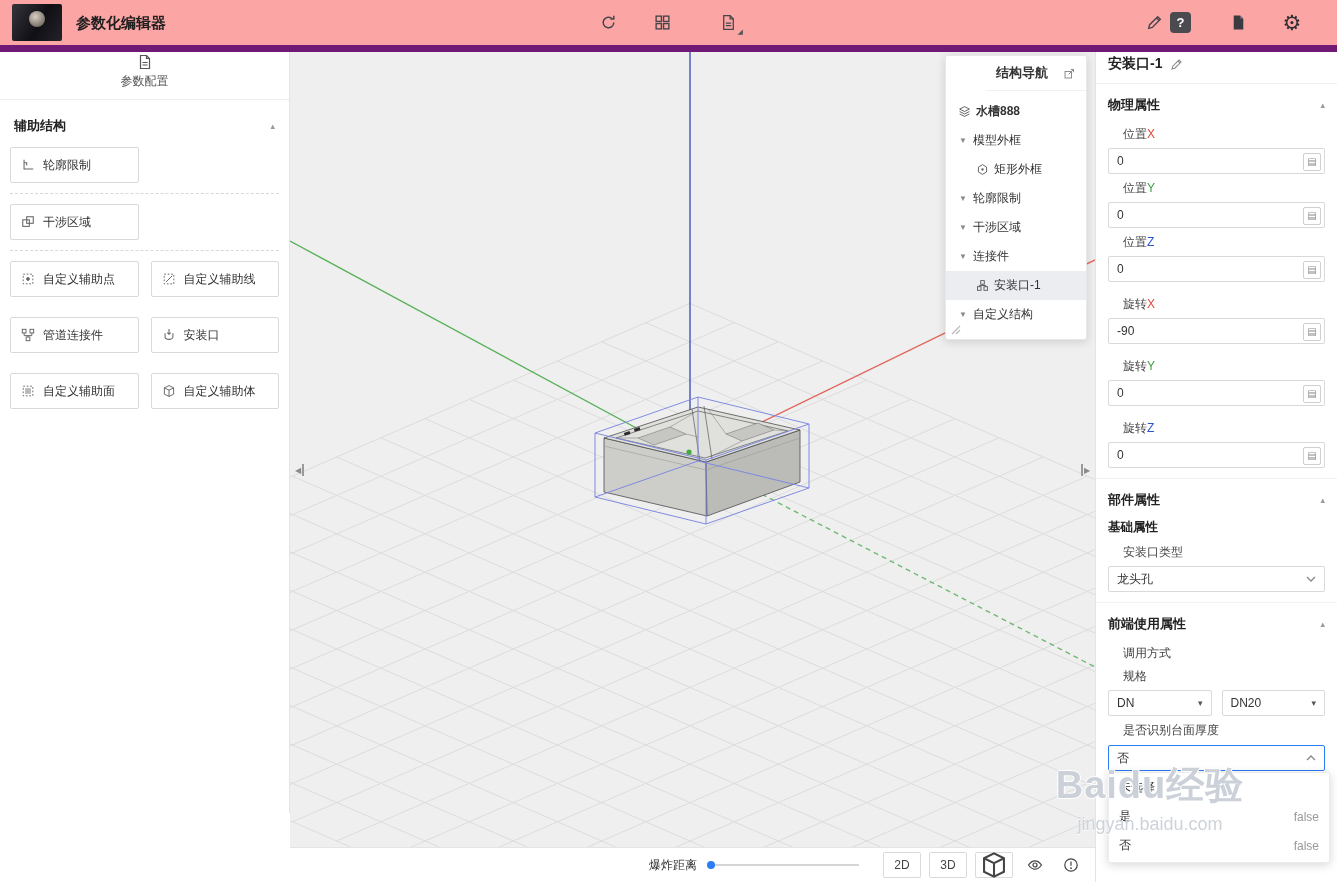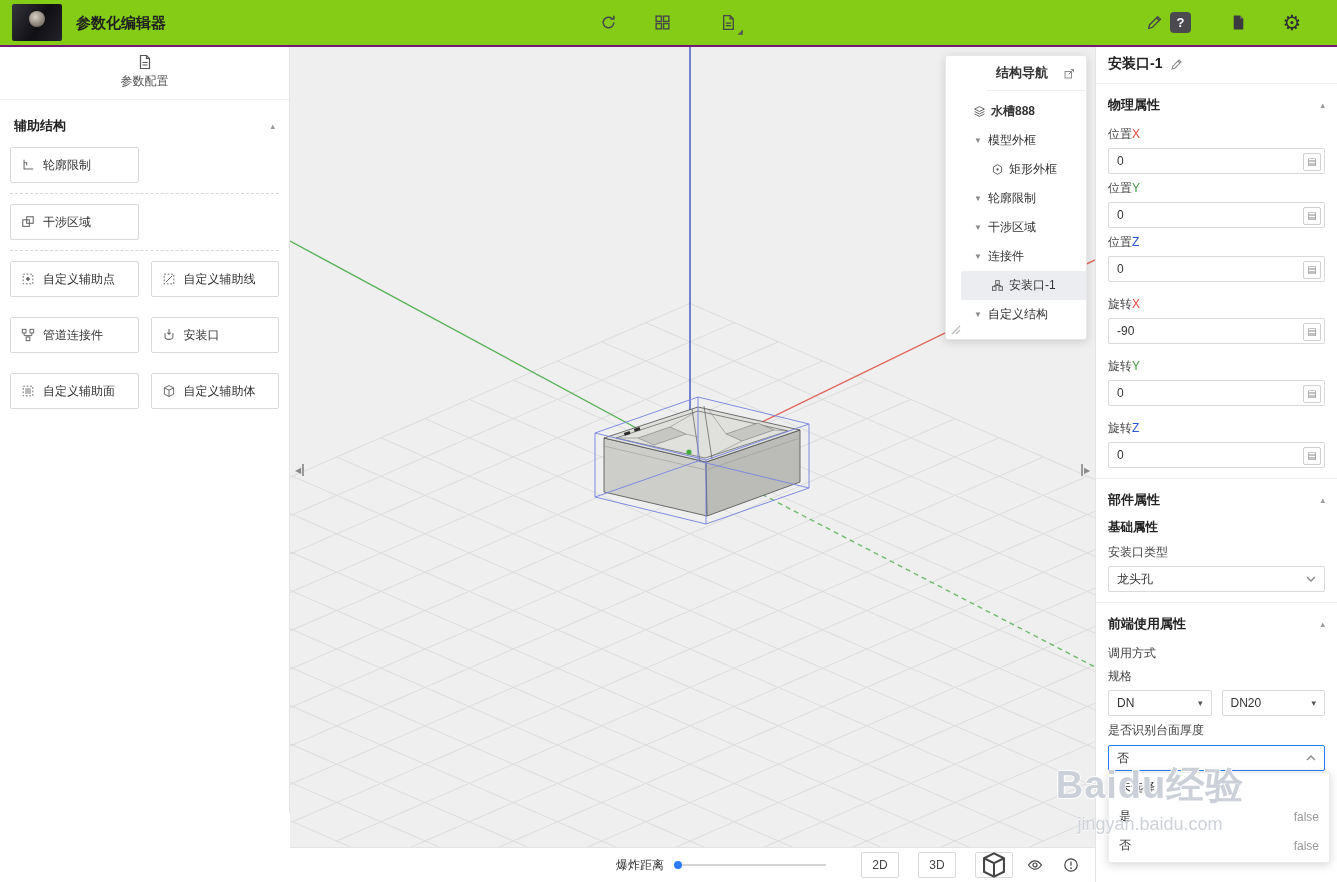--- a/index.html
+++ b/index.html
@@ -1,20 +1,20 @@
 <!DOCTYPE html>
 <html><head>
 <meta charset="utf-8">
 <style>
   html,body{margin:0;padding:0;}
   body{width:1337px;height:882px;position:relative;overflow:hidden;background:#fff;
        font-family:"Liberation Sans","DejaVu Sans",sans-serif;color:#333;}
   svg{display:block}
   
-  .topbar{position:absolute;left:0;top:0;width:1337px;height:45px;background:#84cc16;border-bottom:2px solid #701a75;z-index:10;}
+  .topbar{position:absolute;left:0;top:0;width:1337px;height:45px;background:#fca5a5;border-bottom:7px solid #701a75;z-index:10;}
   .logo{position:absolute;left:12px;top:4px;width:50px;height:37px;border-radius:2px;overflow:hidden;
         background:linear-gradient(120deg,#35353c 0%,#0f0f14 55%,#23232a 100%);}
   .logo::after{content:"";position:absolute;left:17px;top:7px;width:16px;height:16px;border-radius:50%;
         background:radial-gradient(circle at 40% 35%,#d8cfc4,#7d756c 70%,#3a3832);}
   .apptitle{position:absolute;left:76px;top:0;height:45px;line-height:45px;font-size:15px;font-weight:700;color:#1f1f1f;}
   .tbicon{position:absolute;top:0;height:45px;width:32px;display:flex;align-items:center;justify-content:center;color:#45454a;cursor:pointer;}
   .tbicon svg{width:17px;height:17px;}
   .mini-caret{position:absolute;right:1px;bottom:10px;font-size:7px;color:#555;line-height:1;}
   .helpbadge{position:absolute;top:12px;width:21px;height:21px;background:#4a4a4f;color:#fff;border-radius:4px;
         display:flex;align-items:center;justify-content:center;font-size:13px;font-weight:700;cursor:pointer;}
@@ -39,39 +39,39 @@
   #grid-g line{stroke:#dcdcdc;stroke-width:1;}
   .vhandle{position:absolute;top:412px;width:16px;height:26px;display:flex;align-items:center;justify-content:center;
         color:#8a8a8a;font-size:8px;cursor:pointer;z-index:4;}
   .vhandle .bar{width:2px;height:12px;background:#9a9a9a;margin:0 1px;}
   
   .structnav{position:absolute;left:945px;top:55px;width:140px;background:#fff;border:1px solid #e8e8e8;border-radius:3px;
         box-shadow:0 2px 10px rgba(0,0,0,.14);z-index:5;padding-bottom:10px;}
   .sn-hdr{display:flex;justify-content:space-between;align-items:center;padding:8px 10px;border-bottom:1px solid #f0f0f0;
         font-size:13px;font-weight:700;color:#333;margin-left:40px;}
   .sn-hdr svg{width:13px;height:13px;color:#8a8a8a;cursor:pointer;}
-  .sn-list{padding-top:6px;margin-left:15px;}
+  .sn-list{padding-top:6px;}
   .sn-row{height:29px;display:flex;align-items:center;gap:5px;font-size:12px;color:#333;padding-left:12px;cursor:pointer;}
   .sn-row .tw{width:10px;text-align:center;font-size:8px;color:#8a8a8a;flex:none;}
   .sn-row svg{width:13px;height:13px;color:#555;flex:none;}
   .sn-row.root{font-weight:700;}
   .sn-row.indent{padding-left:30px;}
   .sn-row.selected{background:#ebedf0;}
   .sn-resize{position:absolute;left:4px;bottom:3px;width:12px;height:12px;color:#bbb;}
   
   .rightpanel{position:absolute;left:1095px;top:45px;width:242px;height:837px;background:#fff;border-left:1px solid #e4e4e4;z-index:3;box-sizing:border-box;}
   .rp-hdr{height:38px;display:flex;align-items:center;gap:8px;padding:0 12px;border-bottom:1px solid #f0f0f0;}
   .rp-hdr .t{font-size:14px;font-weight:700;color:#222;}
   .rp-hdr svg{width:13px;height:13px;color:#8a8a8a;cursor:pointer;}
   .sec{display:flex;justify-content:space-between;align-items:center;padding:12px 12px 6px;font-size:13px;font-weight:700;color:#222;}
   .sec.bt{border-top:1px solid #f2f2f2;margin-top:10px;}
   .subsec{padding:4px 12px 2px;font-size:12.5px;font-weight:700;color:#222;}
   .fld{margin:6px 12px 0;}
   .fld.gap{margin-top:14px;}
-  .flabel{font-size:12px;color:#444;margin:4px 0 5px;}
+  .flabel{font-size:12px;color:#444;margin:4px 15px 5px;}
   .ax-x{color:#e04b3c;} .ax-y{color:#3f9e3f;} .ax-z{color:#2a55d0;}
   .inputwrap{position:relative;height:26px;}
   .inputwrap input{width:100%;height:26px;box-sizing:border-box;border:1px solid #d9d9d9;border-radius:2px;
         font-size:12px;padding:0 28px 0 8px;color:#333;outline:none;font-family:inherit;background:#fff;}
   .fxbtn{position:absolute;right:4px;top:5px;width:16px;height:16px;border:1px solid #cfcfcf;border-radius:2px;color:#8a8a8a;
         font-size:10px;line-height:15px;text-align:center;cursor:pointer;background:#fff;}
   .sel{height:26px;border:1px solid #d9d9d9;border-radius:2px;display:flex;align-items:center;justify-content:space-between;
         padding:0 8px;font-size:12px;color:#333;cursor:pointer;background:#fff;box-sizing:border-box;}
   .sel svg{width:10px;height:6px;color:#888;}
   .sel.open{border-color:#2b7cf7;}
@@ -84,21 +84,21 @@
         box-shadow:0 2px 10px rgba(0,0,0,.16);z-index:6;padding-bottom:2px;}
   .opt{height:29px;display:flex;align-items:center;justify-content:space-between;padding:0 10px;font-size:12px;color:#333;cursor:pointer;}
   .opt .val{color:#999;}
   
   .bottombar{position:absolute;left:290px;top:847px;width:805px;height:35px;background:#fff;border-top:1px solid #e4e4e4;
         display:flex;align-items:center;justify-content:flex-end;padding-right:10px;box-sizing:border-box;z-index:3;}
   .bb-label{font-size:12px;color:#333;}
   .track{width:150px;height:2px;background:#d5d5d5;position:relative;margin:0 16px 0 12px;cursor:pointer;}
   .thumb{position:absolute;left:-2px;top:-3px;width:8px;height:8px;border-radius:50%;background:#2b7cf7;}
   .bbtn{min-width:30px;height:24px;border:1px solid #d9d9d9;border-radius:2px;background:#fff;display:flex;align-items:center;justify-content:center;
-        font-size:12px;color:#444;margin-left:19px;cursor:pointer;padding:0 3px;}
+        font-size:12px;color:#444;margin-left:8px;cursor:pointer;padding:0 3px;}
   .bicon{width:28px;height:24px;display:flex;align-items:center;justify-content:center;color:#444;margin-left:8px;cursor:pointer;}
   .bicon svg{width:16px;height:16px;}
   
   .watermark{position:absolute;left:1022px;top:760px;width:256px;z-index:30;pointer-events:none;text-align:center;color:#ccd1d9;}
   .wm1{font-size:38px;font-weight:700;letter-spacing:1px;
        text-shadow:0 1px 0 #fff,0 -1px 0 #fff,1px 0 0 #fff,-1px 0 0 #fff;}
   .wm2{font-size:18px;margin-top:3px;color:#ced3da;text-shadow:0 1px 0 #fff;}
 </style>
 </head>
 <body>

